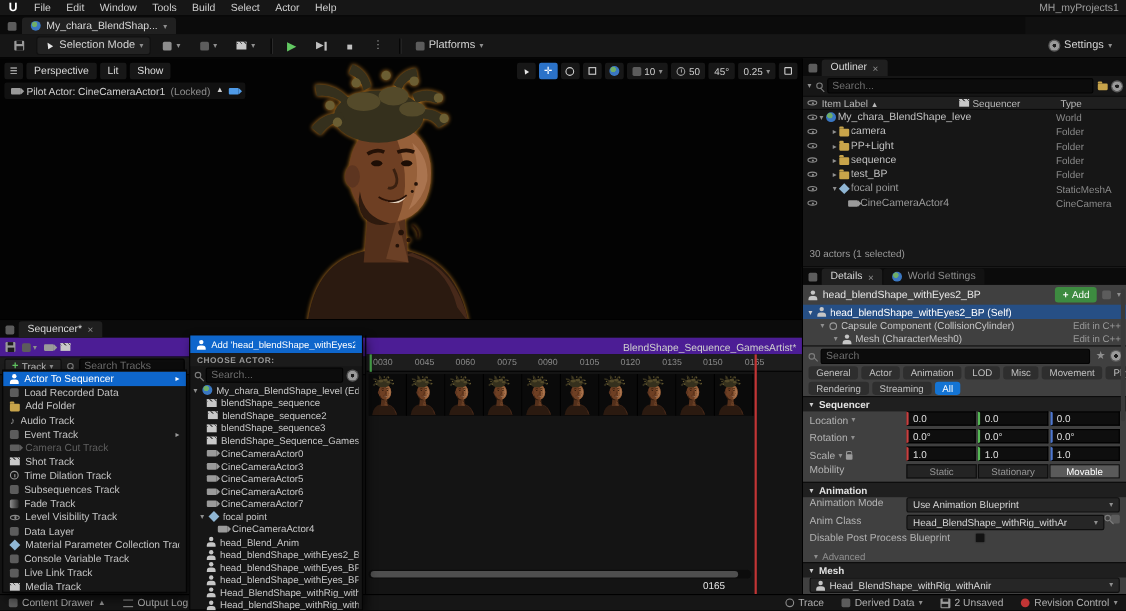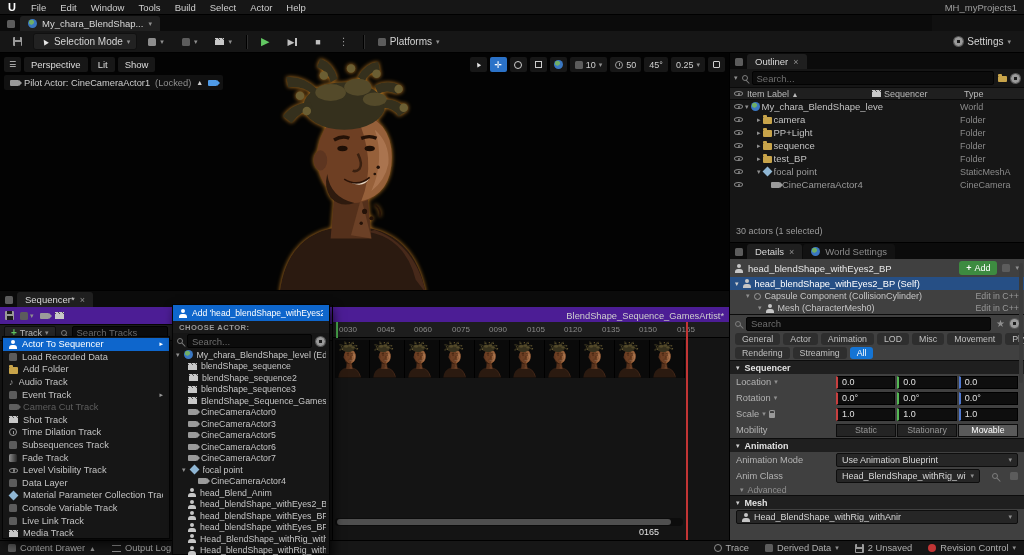--- a/index.html
+++ b/index.html
@@ -65,21 +65,21 @@
   .ptab.off{background:#121212;color:#8b8b8b}
   .inp{background:#0c0c0c;border:1px solid #030303;border-radius:2px;color:#cfcfcf;font-size:9.5px;height:14px;padding:0 4px;outline:none;min-width:0}
   .inp::placeholder{color:#6e6e6e}
   .ol-row{display:flex;align-items:center;height:13px;gap:2px;padding-right:4px;font-size:9.5px;color:#c2c2c2}
   .ol-row .typ{width:60px;flex:none;color:#8a8a8a;font-size:9px;white-space:nowrap;overflow:hidden}
   .ol-sel{background:#3d6391;color:#fff}
   .ol-sel .typ{color:#d6e2f2}
   .chip{background:#2e2e2e;border-radius:3px;padding:1px 7px;color:#c0c0c0;font-size:8.8px;flex:none}
   .chip.on{background:#1474d4;color:#fff}
   .sect{background:#1f1f1f;height:14px;display:flex;align-items:center;gap:5px;padding:0 6px;color:#e2e2e2;font-weight:bold;font-size:9px;border-top:1px solid #0c0c0c}
-  .prow{display:flex;align-items:center;height:16px;padding:0 6px;gap:12px;font-size:9.3px}
+  .prow{display:flex;height:16px;padding:0 6px;gap:0;font-size:9.3px}
   .plabel{width:88px;color:#b2b2b2;flex:none;white-space:nowrap;overflow:hidden}
   .vec{display:flex;flex:1;gap:2px;min-width:0}
   .numf{background:#0e0e0e;border:1px solid #000;height:13px;display:flex;align-items:center;padding:0 4px;color:#e0e0e0;flex:1;font-size:9px;min-width:0}
   .bx{border-left:2px solid #c84040}.by{border-left:2px solid #55b855}.bz{border-left:2px solid #4f78d0}
   .segbtn{height:13px;display:flex;align-items:center;justify-content:center;background:#242424;border:1px solid #0c0c0c;color:#969696;flex:1;font-size:8.8px}
   .segbtn.on{background:#5a5a5a;color:#fff}
   .combo{background:#262626;border:1px solid #0e0e0e;height:14px;border-radius:2px;display:flex;align-items:center;gap:4px;padding:0 5px;color:#d6d6d6;font-size:9px;min-width:0}
   .chk{width:10px;height:10px;background:#121212;border:1px solid #3c3c3c;border-radius:2px;flex:none}
   .editcpp{margin-left:auto;color:#989898;font-size:8.8px;flex:none}
 
@@ -493,20 +493,24 @@
     </div>
     <div class="prow">
       <span class="plabel">Anim Class</span>
       <span class="combo grow">
           <span class="nw grow">Head_BlendShape_withRig_withAr</span>
           <span class="caret">▾</span>
         </span>
       <span class="cmag"></span>
       <span class="csq dim"></span>
     </div>
+    <div class="prow">
+      <span class="plabel" style="width:150px">Disable Post Process Blueprint</span>
+      <span class="chk"></span>
+    </div>
     <div class="flex" style="height:11px;padding:0 10px;gap:4px;color:#8f8f8f;font-size:8.8px">
       <span class="caret">▾</span>
         <span>Advanced</span>
     </div>
 
     <div class="sect">
         <span class="caret-w">▾</span>
         <span>Mesh</span>
       </div>
     <div class="prow">

